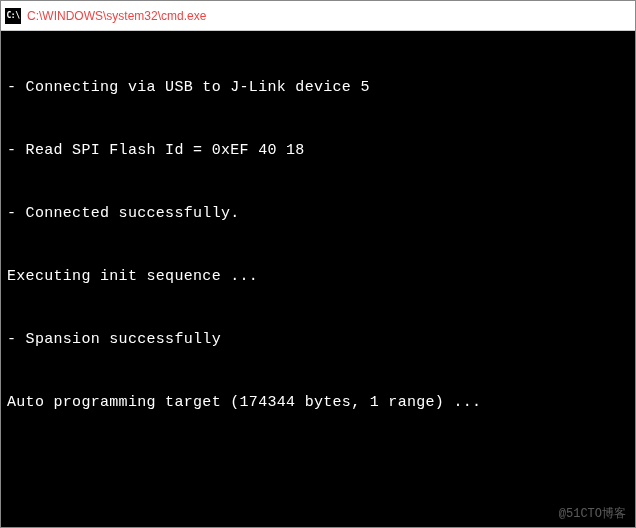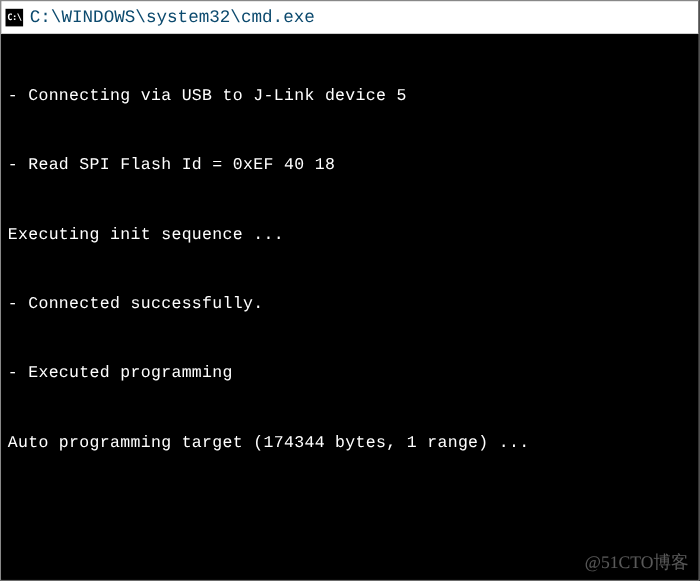--- a/index.html
+++ b/index.html
@@ -31,60 +31,60 @@
       font-size: 8px;
       display: flex;
       align-items: center;
       justify-content: center;
       margin-right: 6px;
       font-family: monospace;
       font-weight: bold;
       letter-spacing: -0.5px;
     }
     .title-text {
-      font-family: Liberation Mono, monospace;
-      font-size: 16px;
-      color: #0c4a6e;
+      font-family: Liberation Sans, sans-serif;
+      font-size: 12px;
+      color: #ef4444;
     }
     .terminal {
       background: #000;
       color: #fff;
       padding: 4px 6px;
       font-size: 15px;
       line-height: 21px;
       white-space: pre;
       letter-spacing: 0.3px;
     }
     .terminal .line {
       display: block;
     }
     .watermark {
       position: absolute;
       bottom: 6px;
       right: 10px;
       color: rgba(255,255,255,0.35);
-      font-family: Liberation Serif, serif;
-      font-size: 16px;
+      font-family: Liberation Mono, monospace;
+      font-size: 12px;
       pointer-events: none;
     }
   </style>
 </head>
 <body>
 
 <div class="titlebar">
   <div class="app-icon">C:\</div>
   <div class="title-text">C:\WINDOWS\system32\cmd.exe</div>
 </div>
 
 <div class="terminal">
   <span class="line">- Connecting via USB to J-Link device 5</span>
   <span class="line">- Read SPI Flash Id = 0xEF 40 18</span>
+  <span class="line">- Connected successfully.</span>
   <span class="line">Executing init sequence ...</span>
-  <span class="line">- Connected successfully.</span>
-  <span class="line">- Executed programming</span>
+  <span class="line">- Spansion successfully</span>
   <span class="line">Auto programming target (174344 bytes, 1 range) ...</span>
   
   
   
   
   
   
   
   
   

